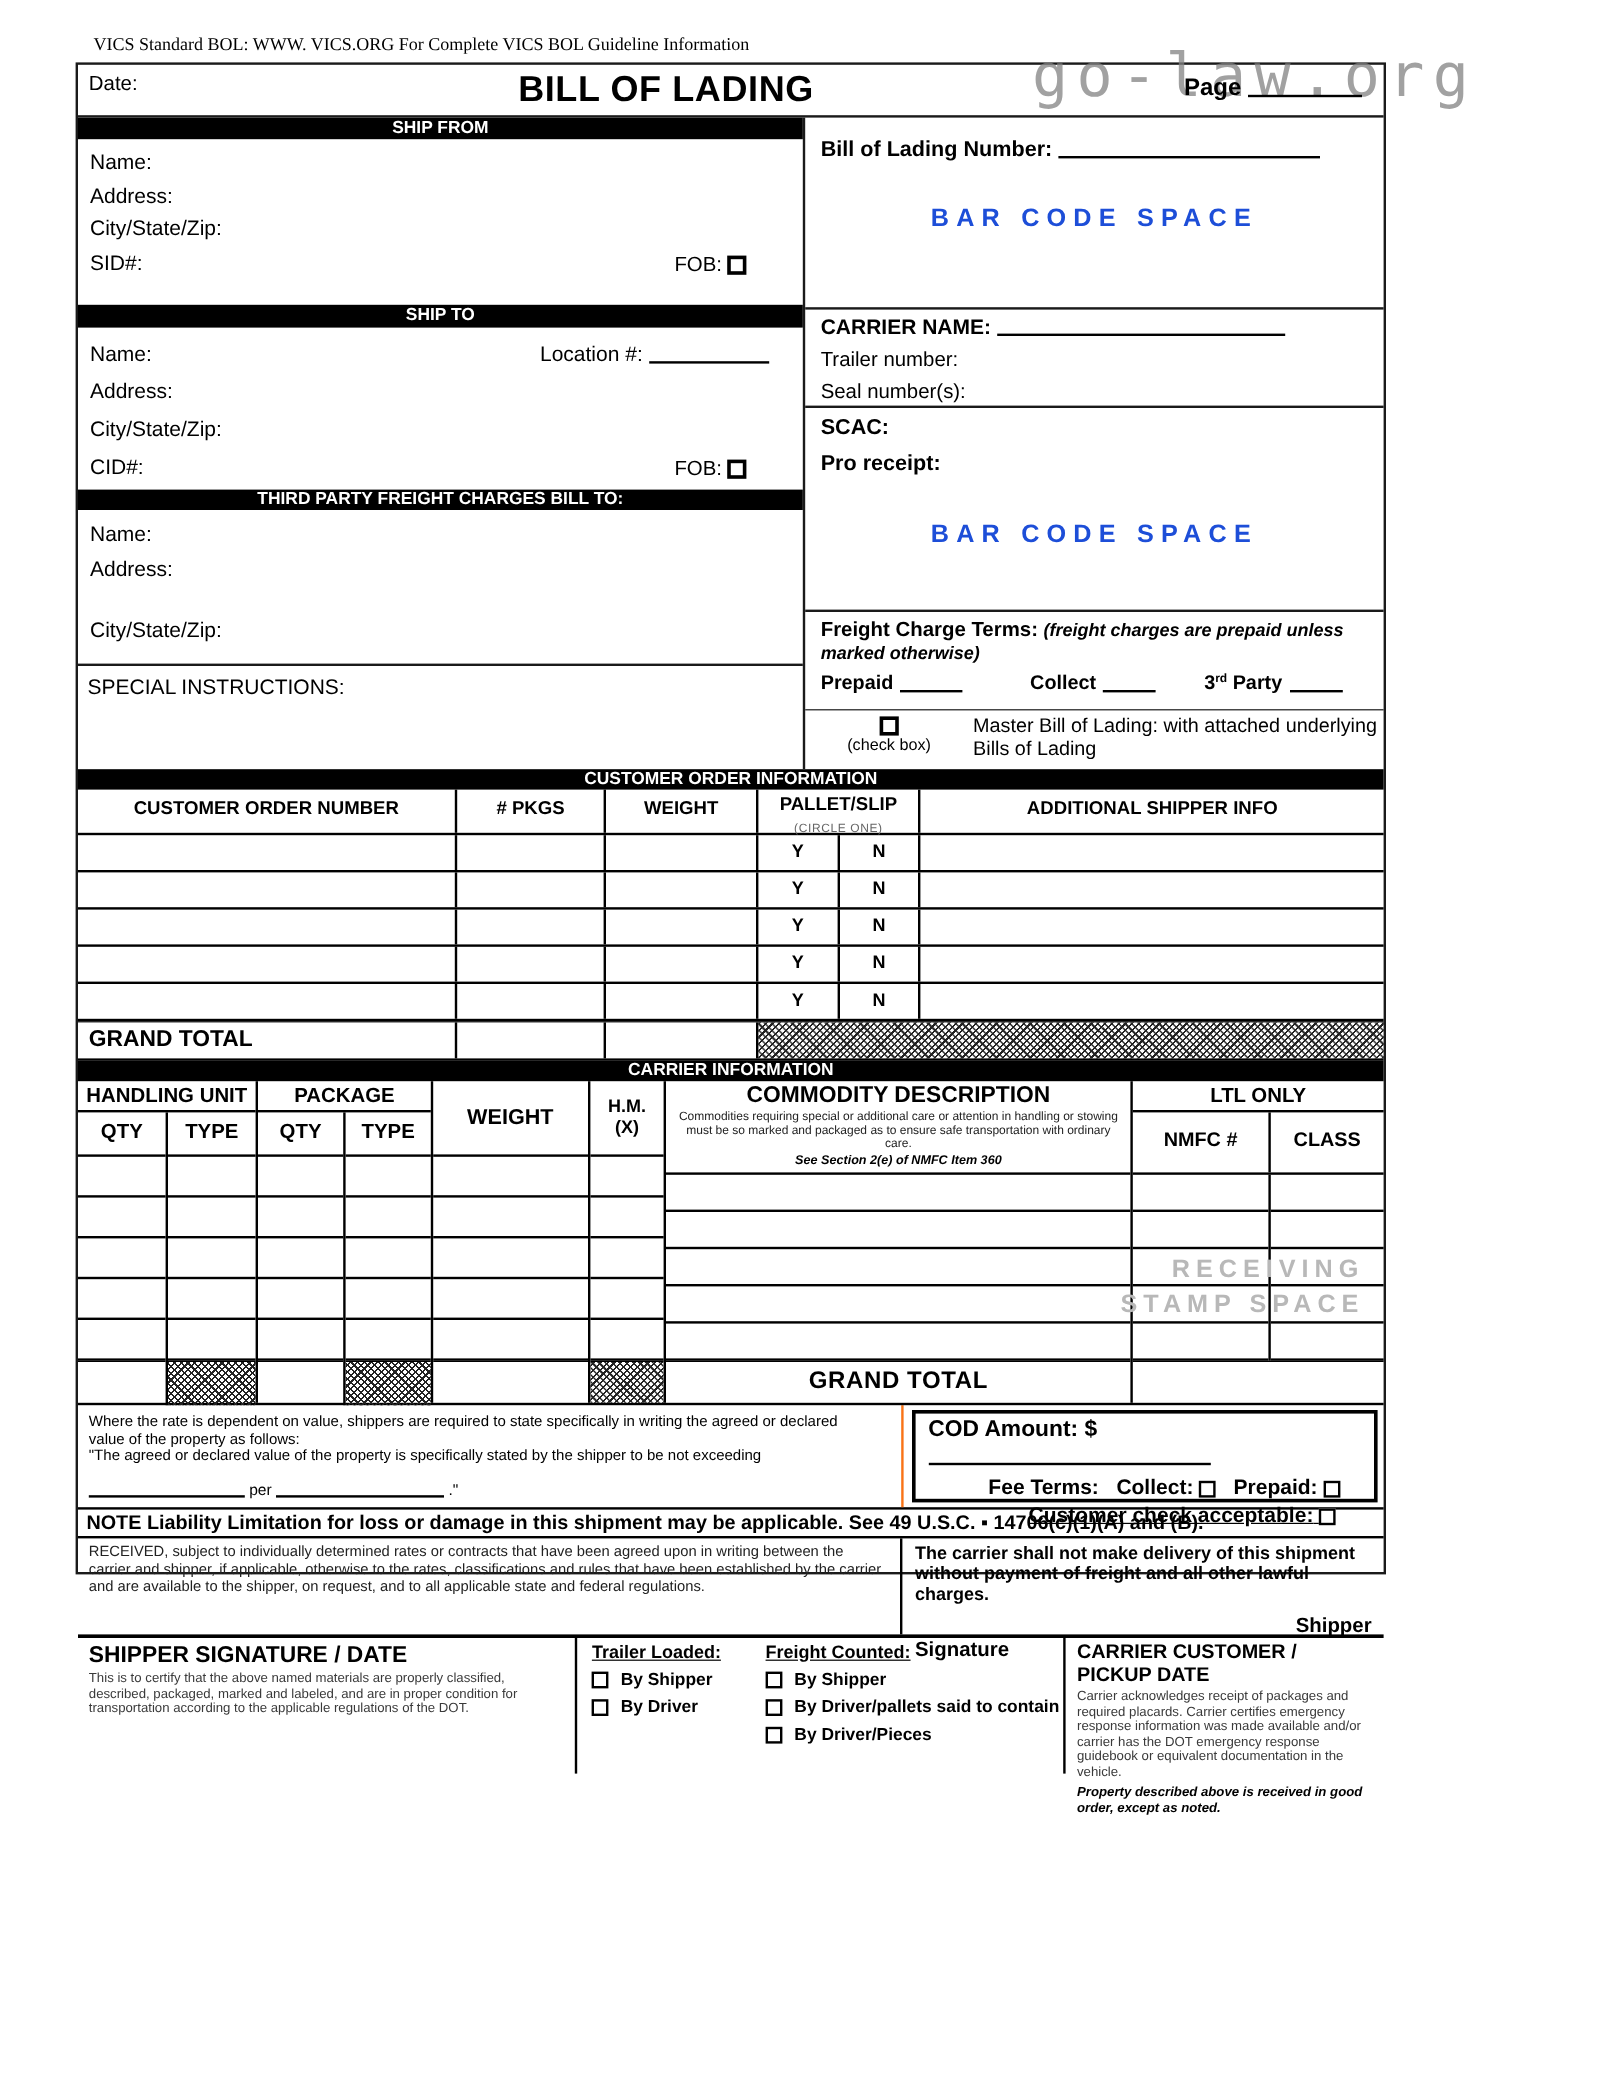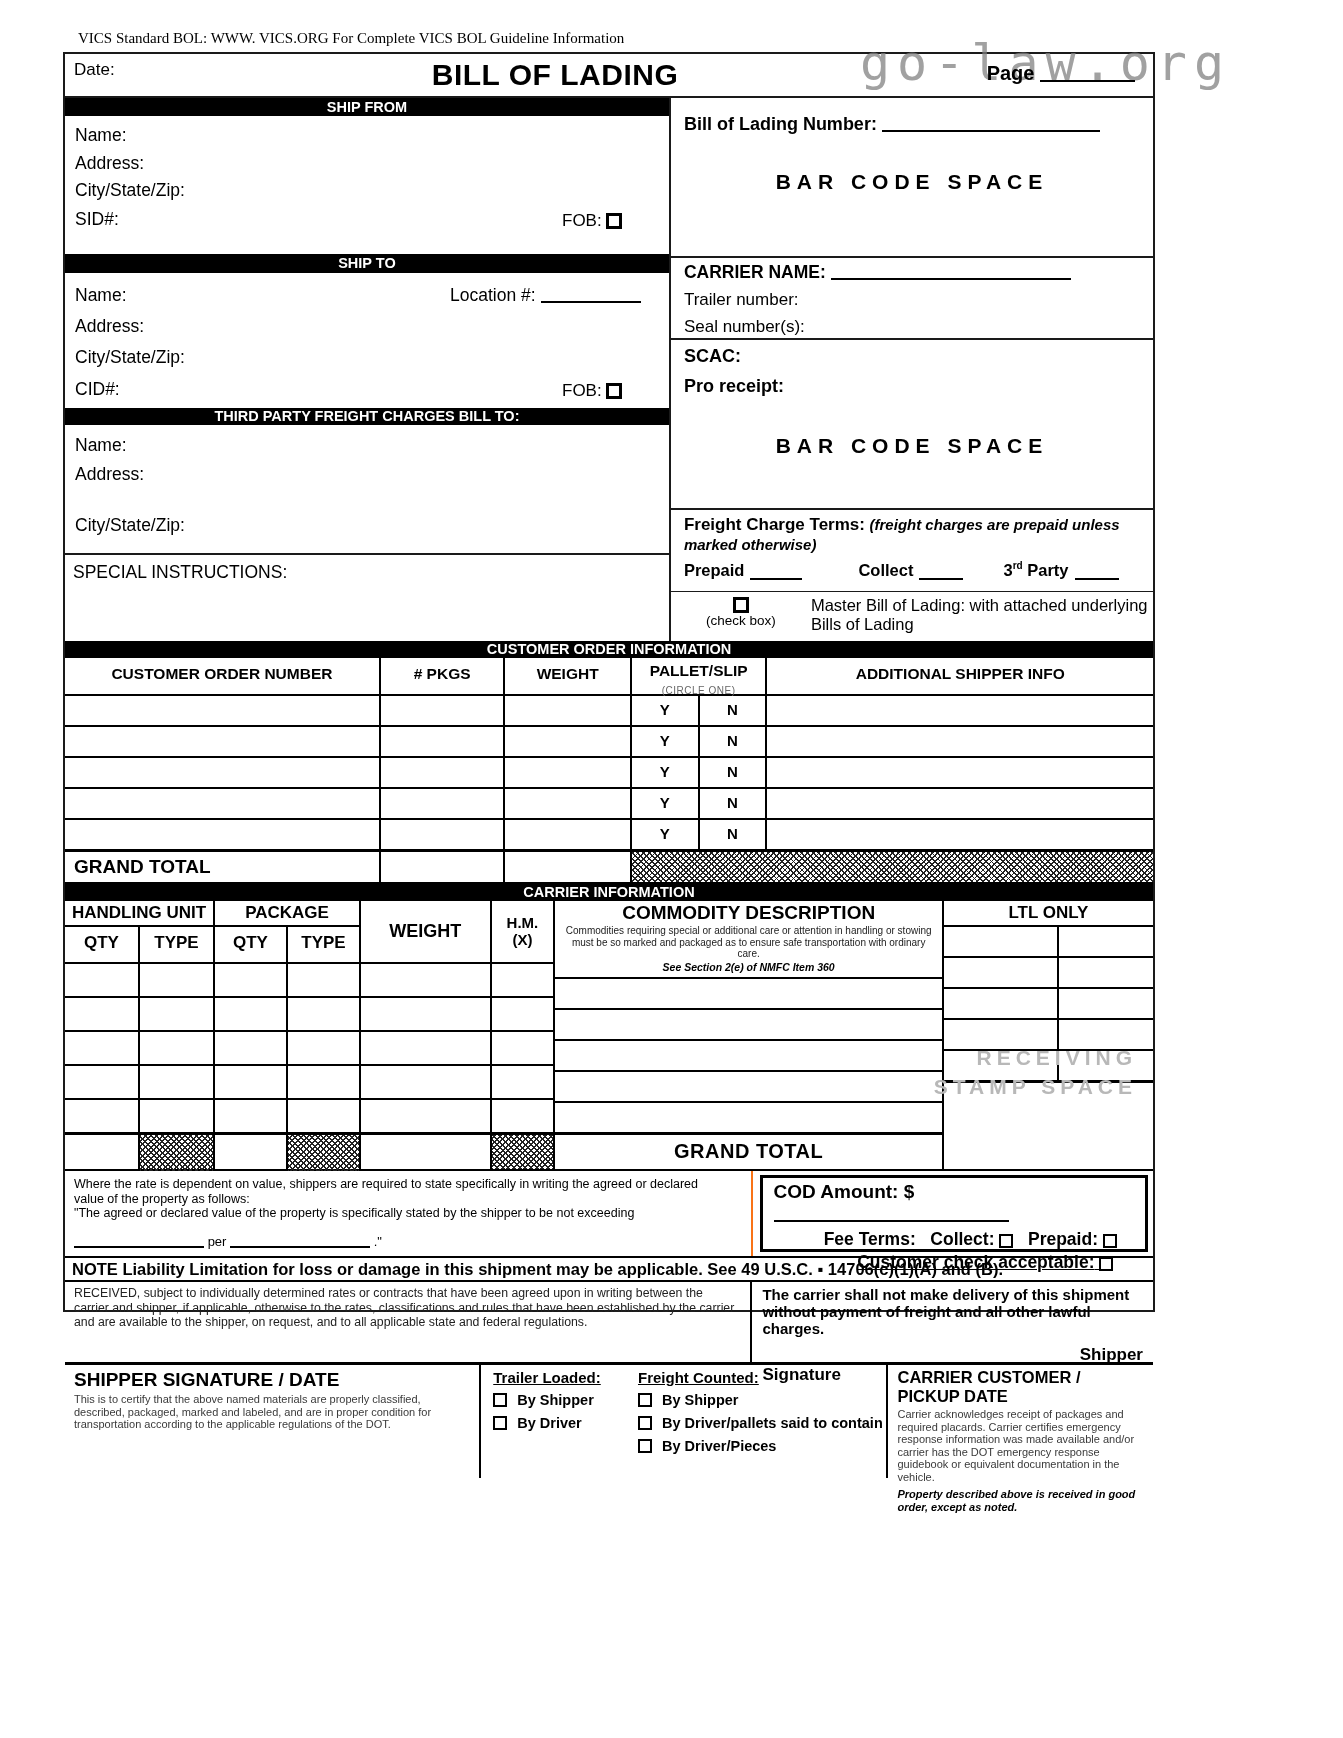--- a/index.html
+++ b/index.html
@@ -32,30 +32,30 @@
   .fld { position:absolute; left:10px; }
   .fob { position:absolute; font-size:17px; }
   .cb { display:inline-block; width:16px; height:16px; border:3px solid #000; background:#fff; vertical-align:-3px; }
   .cb.small { width:14px; height:14px; border-width:2.5px; }
   .blank { display:inline-block; border-bottom:2px solid #000; height:15px; vertical-align:-2px; }
 
   .special { height:86px; border-top:2px solid #1a1a1a; padding:7px 0 0 8px; font-size:17.5px; }
 
   .bol-block { height:158px; position:relative; }
   .bol-num { position:absolute; left:13px; top:16px; font-size:18px; font-weight:bold; }
-  .barcode { color:#000000; font-weight:bold; font-size:21px; letter-spacing:6px; text-align:center; }
+  .barcode { color:#1d4ed8; font-weight:bold; font-size:21px; letter-spacing:6px; text-align:center; }
   .bc1 { position:absolute; left:0; right:0; top:72px; }
   .carrier-block { height:82px; border-top:2px solid #1a1a1a; position:relative; font-size:17px; padding:4px 0 0 13px; }
   .carrier-block .ln { margin-bottom:7px; }
   .scac-block { height:170px; border-top:2px solid #1a1a1a; position:relative; font-size:18px; font-weight:bold; padding:6px 0 0 13px; }
   .scac-block .ln { margin-bottom:9px; }
   .bc2 { position:absolute; left:0; right:0; top:94px; }
   .freight-block { height:83px; border-top:2px solid #1a1a1a; padding:5px 8px 0 13px; font-size:16.5px; }
   .freight-block .terms-note { font-style:italic; font-weight:bold; font-size:15px; }
-  .freight-line { margin-top:6px; font-weight:bold; display:flex; align-items:flex-end; gap:6px; }
+  .freight-line { margin-top:6px; font-weight:bold; display:flex; align-items:center; gap:6px; }
   sup { font-size:10px; }
   .master-block { height:50px; border-top:1.5px solid #1a1a1a; display:flex; }
   .master-cbwrap { width:140px; text-align:center; padding-top:5px; font-size:13.5px; }
   .master-text { flex:1; font-size:16.5px; padding-top:4px; }
 
   
   .co-head { display:flex; height:38px; border-bottom:2px solid #000; }
   .co-head > div { border-right:2px solid #000; font-weight:bold; font-size:15.5px; text-align:center; padding-top:4px; }
   .co-head > div:last-child { border-right:none; }
   .co-row { display:flex; height:31px; border-bottom:2px solid #000; }
@@ -390,20 +390,24 @@
         <div class="rcell31"></div>
         <div class="rcell31"></div>
         <div class="rcell31"></div>
         <div class="rcell31"></div>
         <div class="rcell31"></div>
         <div class="cgt">GRAND TOTAL</div>
       </div>
 
       <div class="cgroup" style="width:209px; border-right:none">
         <div class="ghead">LTL ONLY</div>
+        <div class="lsub">
+          <div style="width:115px; border-right:2px solid #000">NMFC #</div>
+          <div style="width:94px">CLASS</div>
+        </div>
         <div class="lrows">
           <div class="lc lc1">
             <div class="rcell31"></div>
             <div class="rcell31"></div>
             <div class="rcell31"></div>
             <div class="rcell31"></div>
             <div class="rcell31"></div>
           </div>
           <div class="lc lc2">
             <div class="rcell31"></div>

